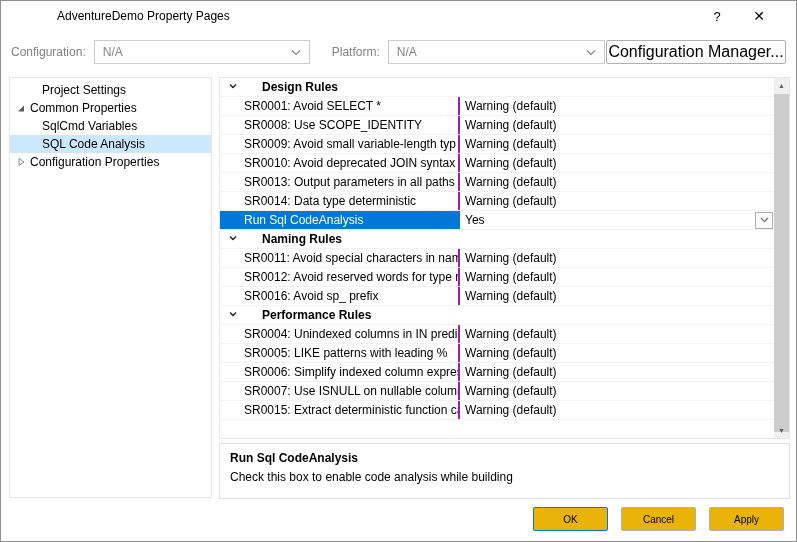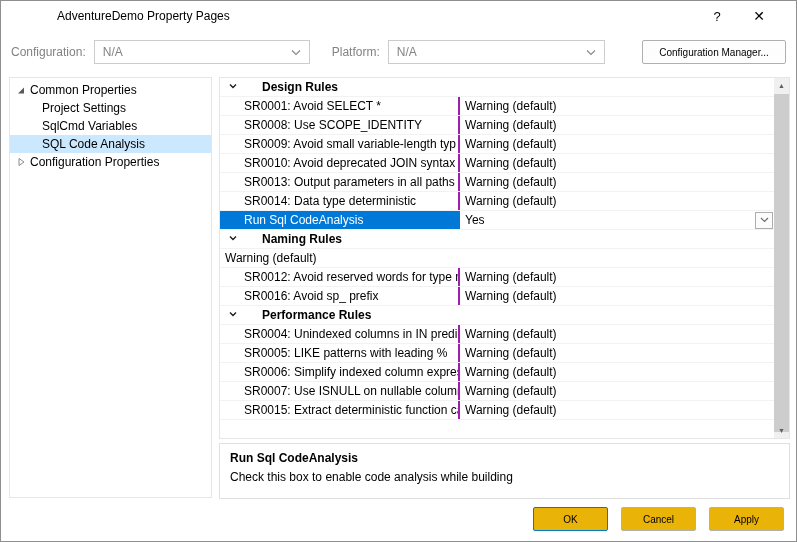--- a/index.html
+++ b/index.html
@@ -19,21 +19,21 @@
   .tb-btn.close { font-size:14px; }
 
   
   .config-row { position:absolute; top:38px; left:0; right:0; height:26px; display:flex; align-items:center; }
   .cfg-label { color:#838383; margin-left:10px; }
   .cfg-label.platform { margin-left:22px; }
   .dropdown { margin-left:8px; height:24px; border:1px solid #cccccc; background:#fff; display:flex; align-items:center; justify-content:space-between; padding:0 8px; color:#838383; }
   .dropdown.cfg { width:216px; }
   .dropdown.plat { width:217px; }
   .dd-chev svg { display:block; }
-  .cfg-mgr-btn { margin-left:auto; margin-right:10px; width:144px; height:24px; border:1px solid #b0b0b0; background:#fdfdfd; border-radius:2px; font-family:inherit; font-size:10px; color:#000; }
+  .cfg-mgr-btn { margin-left:auto; margin-right:10px; width:180px; height:24px; border:1px solid #b0b0b0; background:#fdfdfd; border-radius:2px; font-family:inherit; font-size:16px; color:#000; }
 
   
   .tree-panel { position:absolute; left:8px; top:76px; width:203px; height:421px; background:#fff; border:1px solid #e6e6e6; padding-top:3px; overflow:hidden; }
   .tree-item { height:18px; display:flex; align-items:center; white-space:nowrap; cursor:default; }
   .tree-item.selected { background:#cce8ff; }
   .expander { width:14px; display:inline-flex; justify-content:center; align-items:center; flex:0 0 14px; }
   .tree-label { margin-left:2px; }
 
   
   .grid-panel { position:absolute; left:218px; top:76px; width:571px; height:362px; background:#fff; border:1px solid #e6e6e6; overflow:hidden; }
@@ -91,31 +91,31 @@
       <span class="dd-chev">
           <svg width="10" height="7" viewBox="0 0 10 7">
             <path d="M1 1.5 L5 5.5 L9 1.5" fill="none" stroke="#8a8a8a" stroke-width="1.2"></path>
           </svg>
         </span>
     </div>
     <button class="cfg-mgr-btn">Configuration Manager...</button>
   </div>
 
   <div class="tree-panel">
+      <div class="tree-item" style="padding-left: 16px;">
+        <span class="expander"></span>
+        <span class="tree-label">Project Settings</span>
+      </div>
       <div class="tree-item" style="padding-left: 4px;">
         <span class="expander">
           <svg width="10" height="10" viewBox="0 0 10 10">
             <path d="M8 2.5 L8 8.5 L2 8.5 Z" fill="#595959"></path>
           </svg>
         </span>
         <span class="tree-label">Common Properties</span>
-      </div>
-      <div class="tree-item" style="padding-left: 16px;">
-        <span class="expander"></span>
-        <span class="tree-label">Project Settings</span>
       </div>
       <div class="tree-item" style="padding-left: 16px;">
         <span class="expander"></span>
         <span class="tree-label">SqlCmd Variables</span>
       </div>
       <div class="tree-item selected" style="padding-left: 16px;">
         <span class="expander"></span>
         <span class="tree-label">SQL Code Analysis</span>
       </div>
       <div class="tree-item" style="padding-left: 4px;">
@@ -183,20 +183,21 @@
             </span>
           </div>
         </div>
         <div class="grid-row category">
           <span><svg width="10" height="10" viewBox="0 0 10 10">
               <path d="M2 3.5 L5 6.5 L8 3.5" fill="none" stroke="#1e1e1e" stroke-width="1.4"></path>
             </svg></span>
           <span>Naming Rules</span>
         </div>
         <div class="grid-row prop">
+          <div class="cell name">SR0011: Avoid special characters in nam</div>
           <div class="cell value">
             <span>Warning (default)</span>
           </div>
         </div>
         <div class="grid-row prop">
           <div class="cell name">SR0012: Avoid reserved words for type n</div>
           <div class="cell value">
             <span>Warning (default)</span>
           </div>
         </div>

